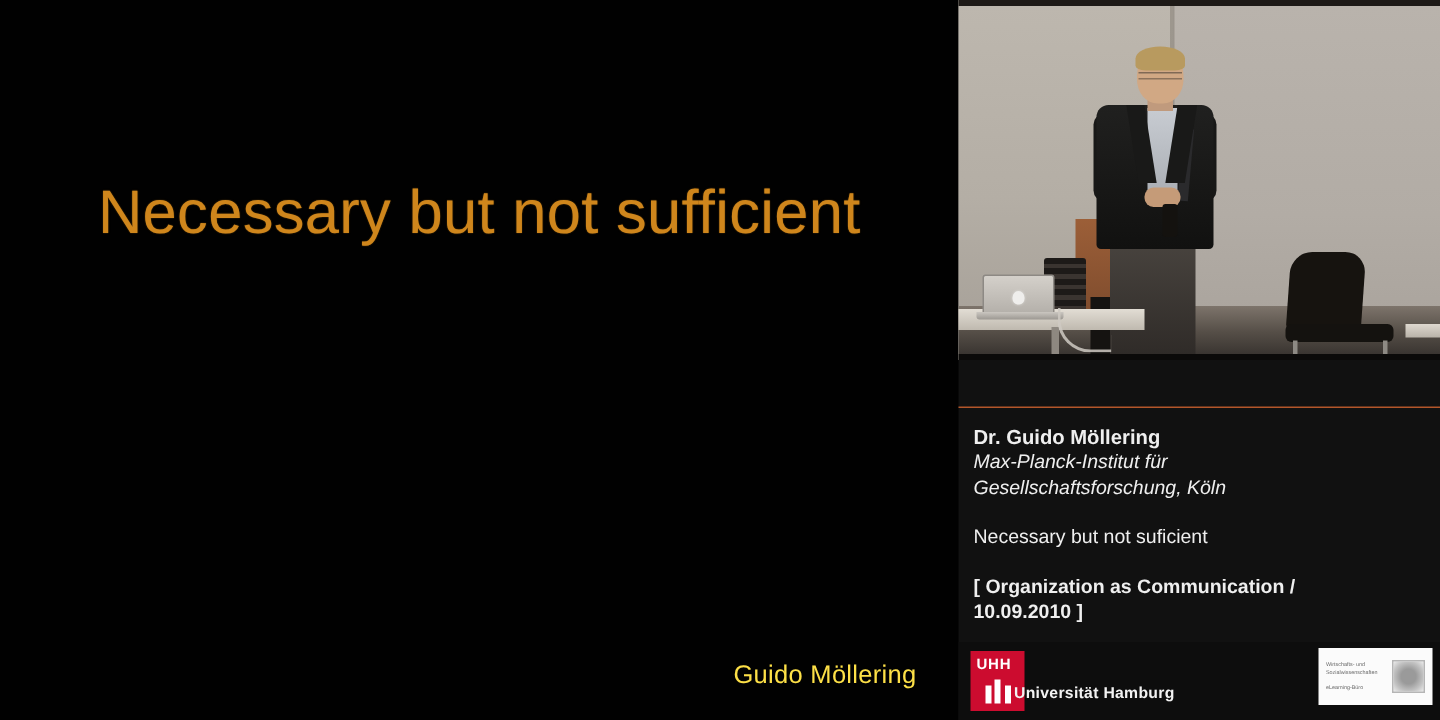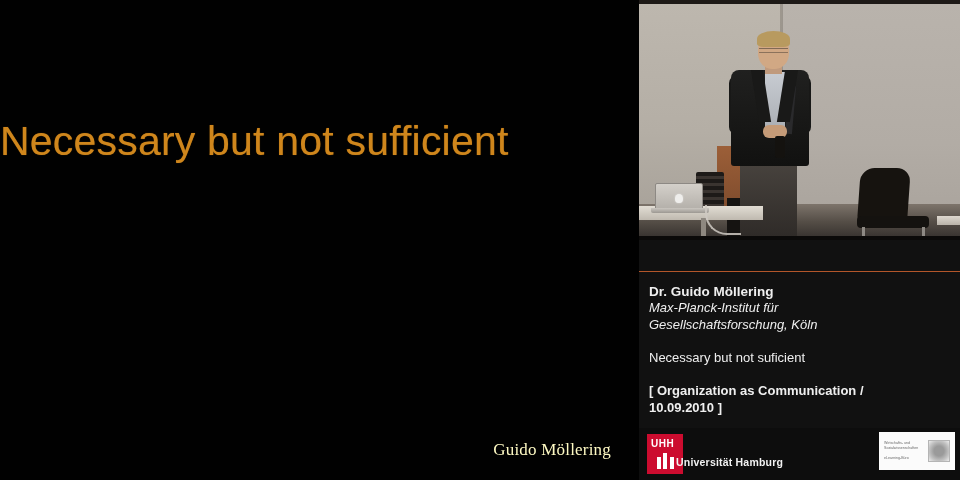--- a/index.html
+++ b/index.html
@@ -11,34 +11,35 @@
   }
   #app { position:relative; width:960px; height:480px; background:#000; }
 
   
   #slide {
     position:absolute; left:0; top:0; width:639px; height:480px;
     background:#010101; overflow:hidden;
   }
   #slide-title {
     position:absolute; left:0; top:118px; width:639px;
+    text-align:center;
     font-size:41px; font-weight:400; letter-spacing:.2px;
     color:#cf861c;
     text-shadow:0 0 1px rgba(207,134,28,.55);
     white-space:nowrap;
   }
   #slide-body { position:absolute; left:0; top:226px; width:639px; text-align:center; }
   .bline {
     color:#cfcfcf; font-size:19.5px; line-height:26px;
     font-weight:400; letter-spacing:.1px; white-space:nowrap;
   }
   .bgap { height:30px; }
   #slide-author {
     position:absolute; right:28px; top:440px;
-    color:#fef9c3; font-size:17px; letter-spacing:.2px;font-family:Liberation Serif, serif;
+    color:#fde047; font-size:17px; letter-spacing:.2px;
   }
 
   
   #right { position:absolute; left:639px; top:0; width:321px; height:480px; background:#111; }
 
   
   #video { position:absolute; left:0; top:0; width:321px; height:240px; overflow:hidden; background:#b3ada4; }
   #vid-topbar { position:absolute; left:0; top:0; width:100%; height:4px; background:#1e1a17; }
   #wall-left  { position:absolute; left:0;     top:4px; width:143px; height:232px;
                 background:linear-gradient(180deg,#bdb7ae 0%,#b4aea5 55%,#a59f97 100%); }

